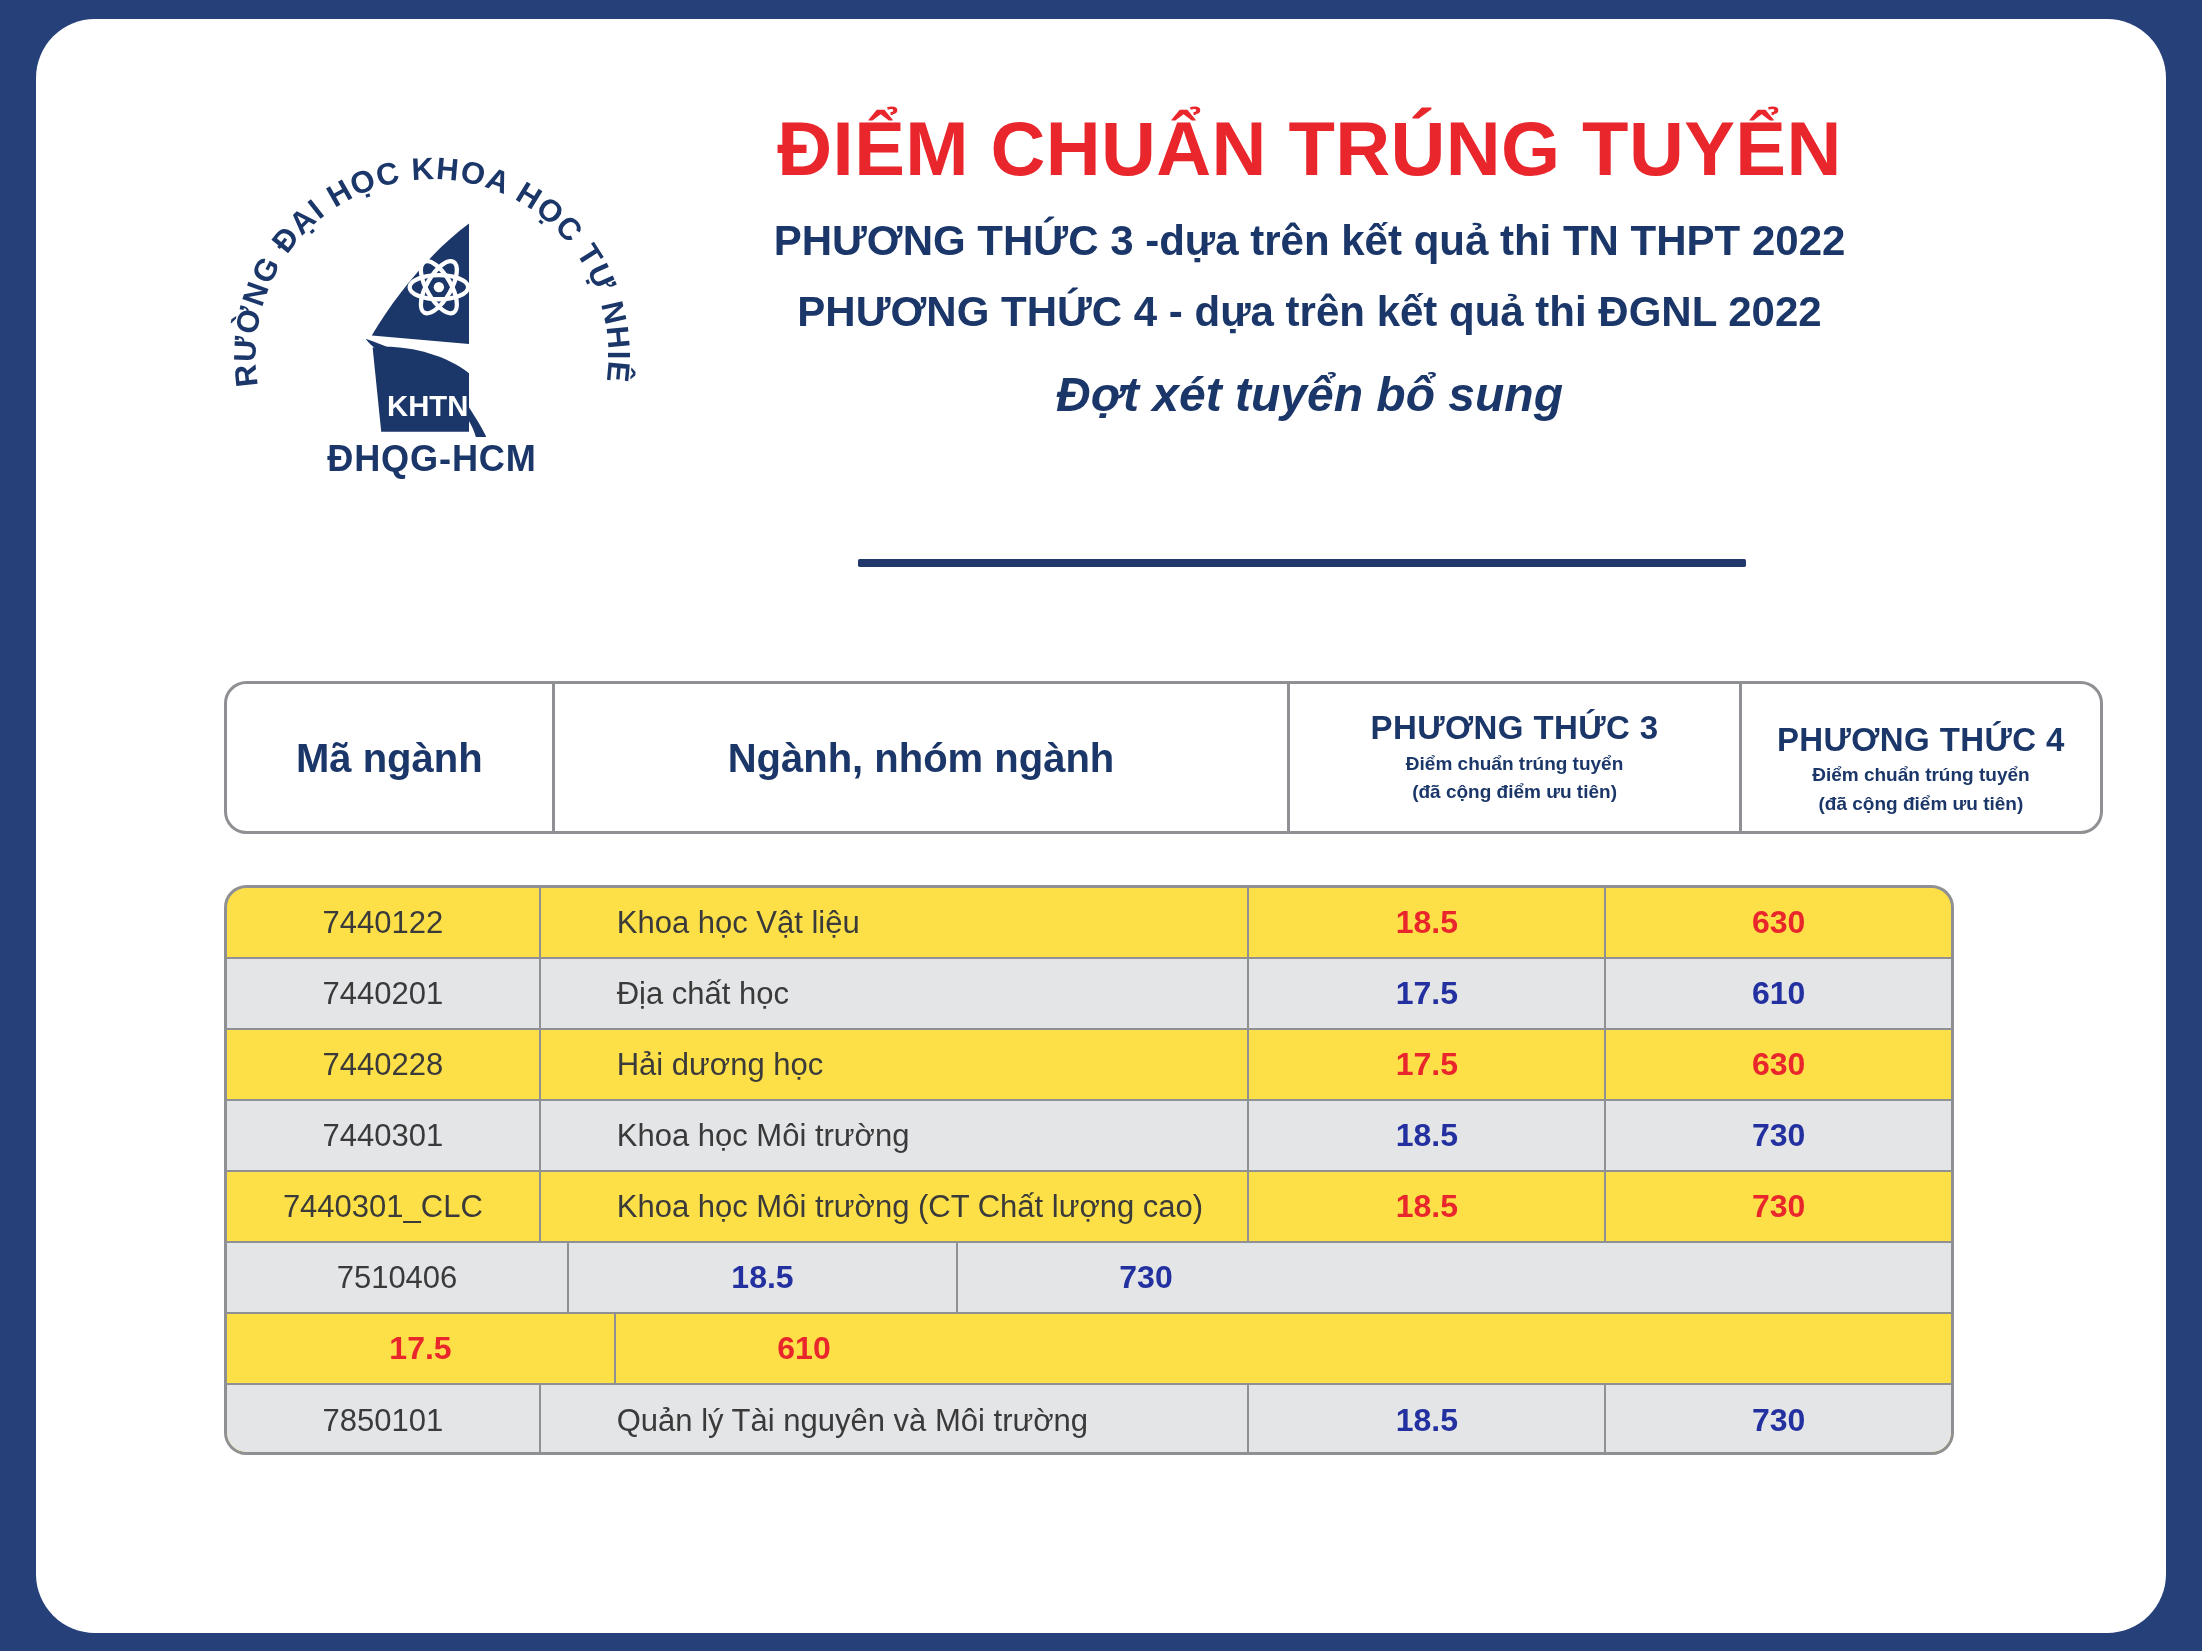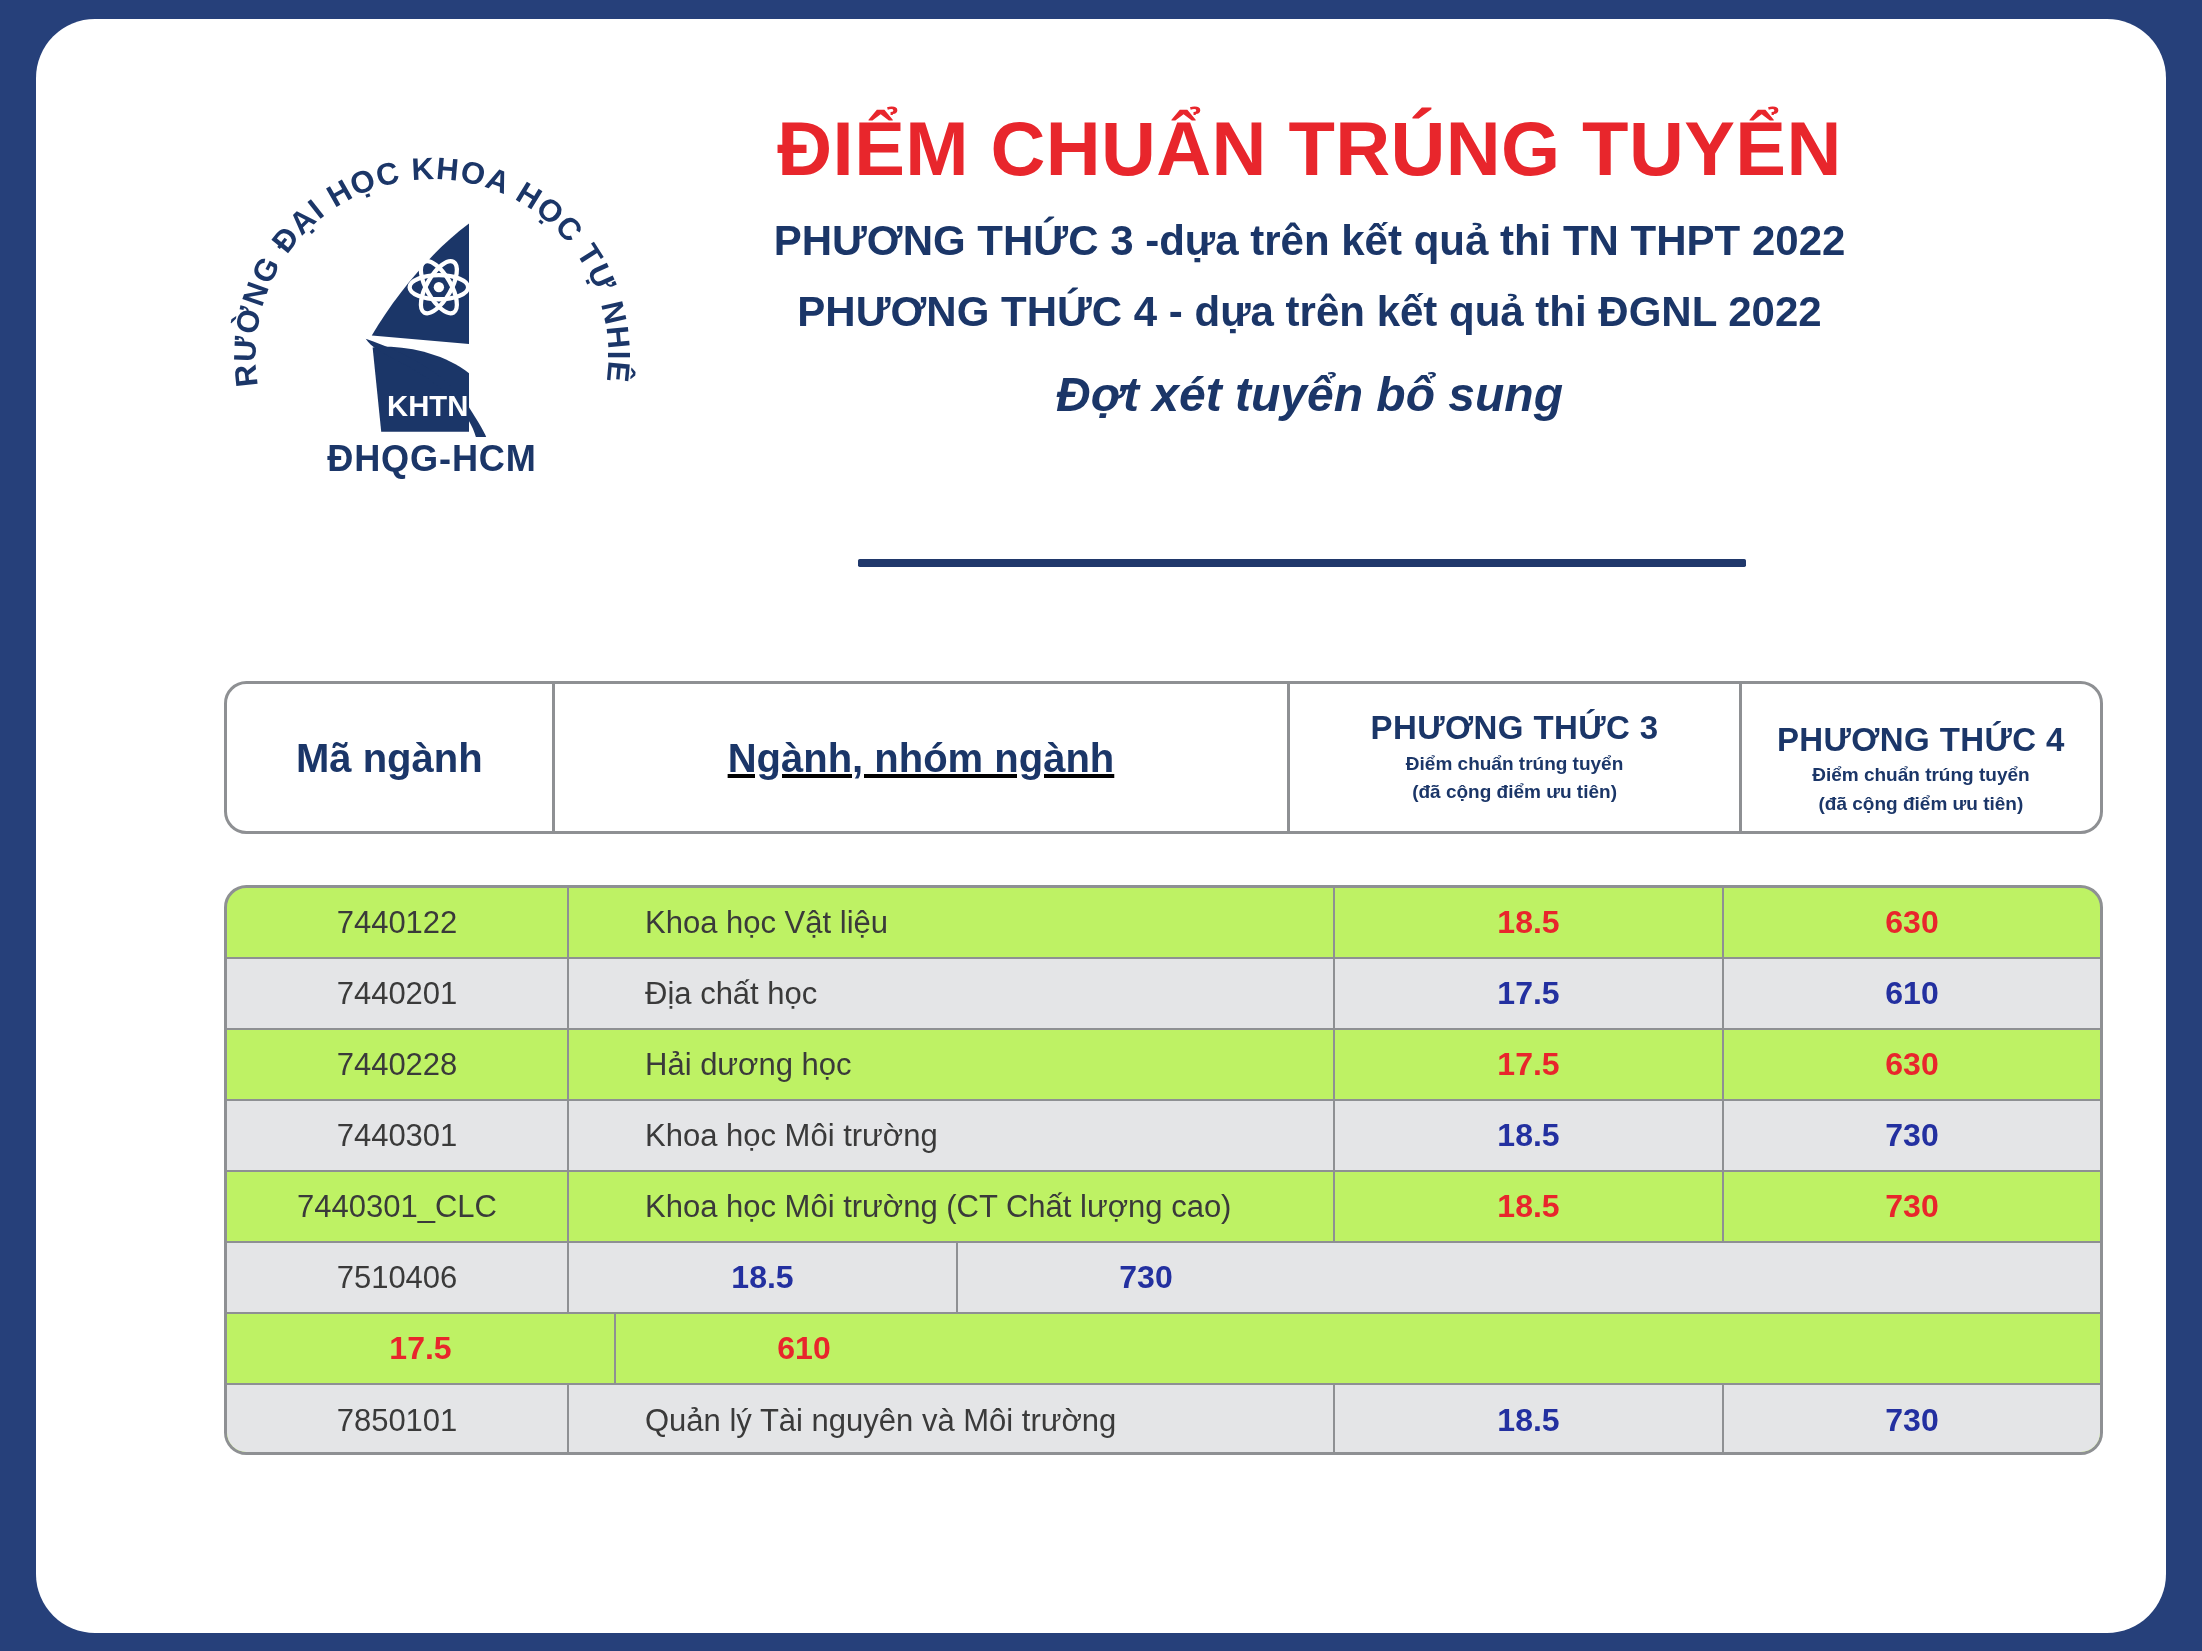--- a/index.html
+++ b/index.html
@@ -109,21 +109,21 @@
     background: #ffffff;
   }
   #thead > div {
     display: flex;
     flex-direction: column;
     align-items: center;
     justify-content: center;
     box-sizing: border-box;
   }
   .th-c1 { width: 341px; border-right: 3.4px solid #8E9093; text-align: center; }
-  .th-c2 { width: 766px; border-right: 3.4px solid #8E9093; text-decoration: underline; }
+  .th-c2 { width: 766px; border-right: 3.4px solid #8E9093; }
   .th-c3 { width: 470px; border-right: 3.4px solid #8E9093; }
   .th-c4 { width: 373px; margin-top: 23px; }
 
   .th-big {
     color: #1B3668;
     font-size: 40px;
     font-weight: bold;
     line-height: 1.1;
   }
   .th-met {
@@ -139,27 +139,27 @@
     font-weight: bold;
     line-height: 1.28;
     margin-top: 4.3px;
   }
 
   
   #tbody {
     position: absolute;
     left: 188px;
     top: 866px;
-    width: 1879px;
+    width: 1730px;
     height: 570px;
     border: 3.4px solid #8E9093;
     border-radius: 22.4px;
     box-sizing: border-box;
     overflow: hidden;
-    background: #bef264;
+    background: #fde047;
   }
   .row {
     display: flex;
     height: 71px;
     box-sizing: border-box;
     border-bottom: 2.6px solid #8E9093;
   }
   .row:last-child { border-bottom: none; }
   .row.shaded { background: #E4E5E7; }
   .row > div {

